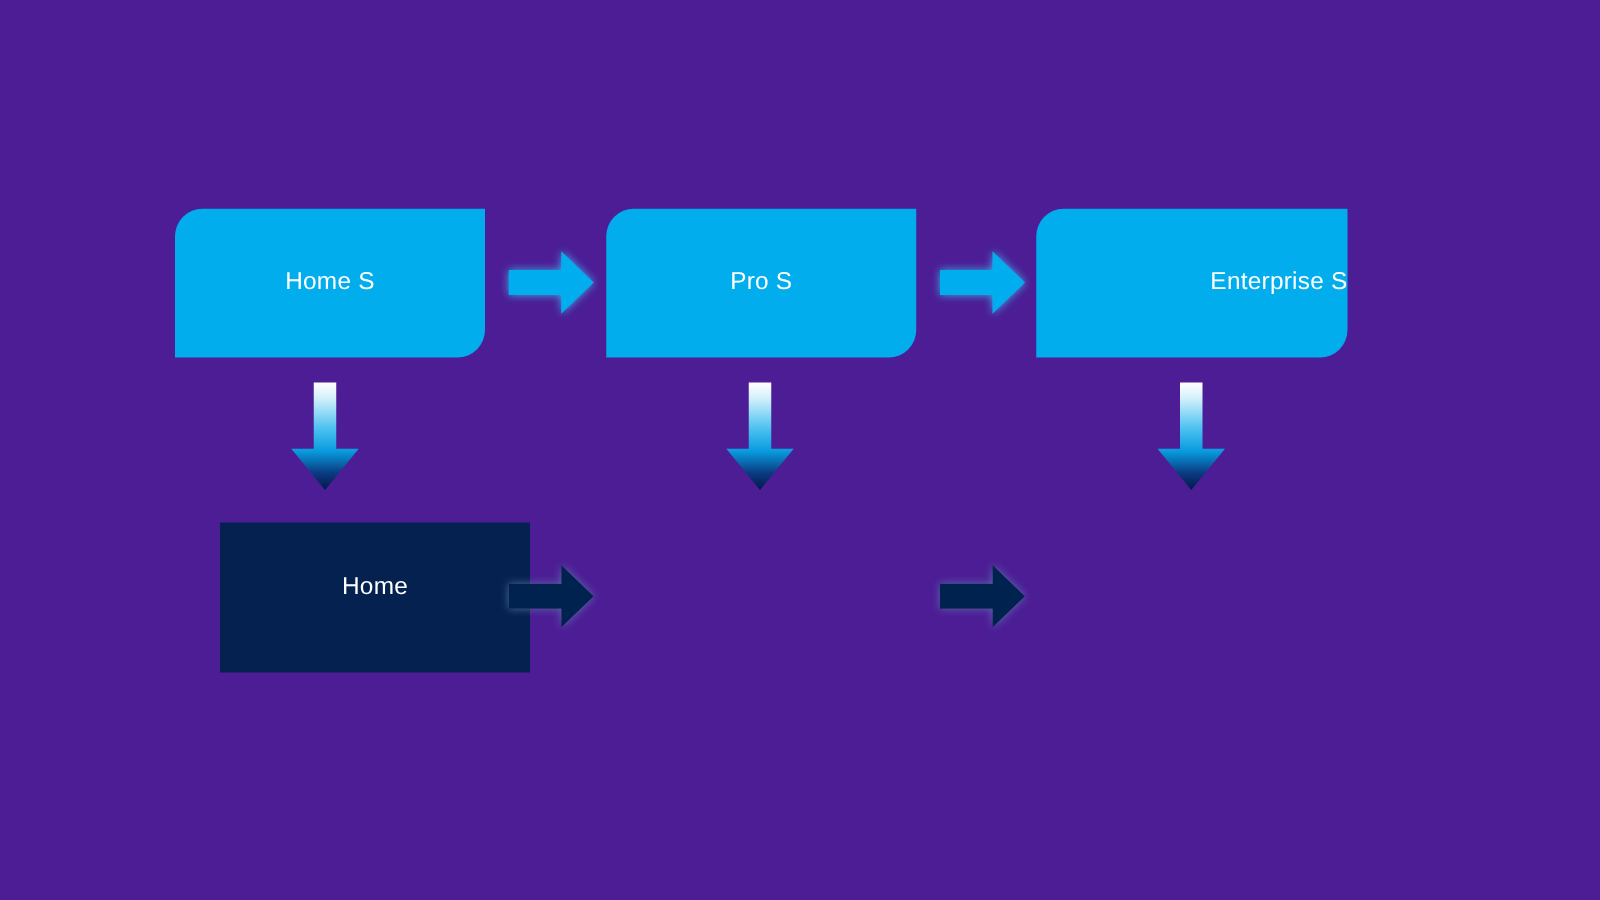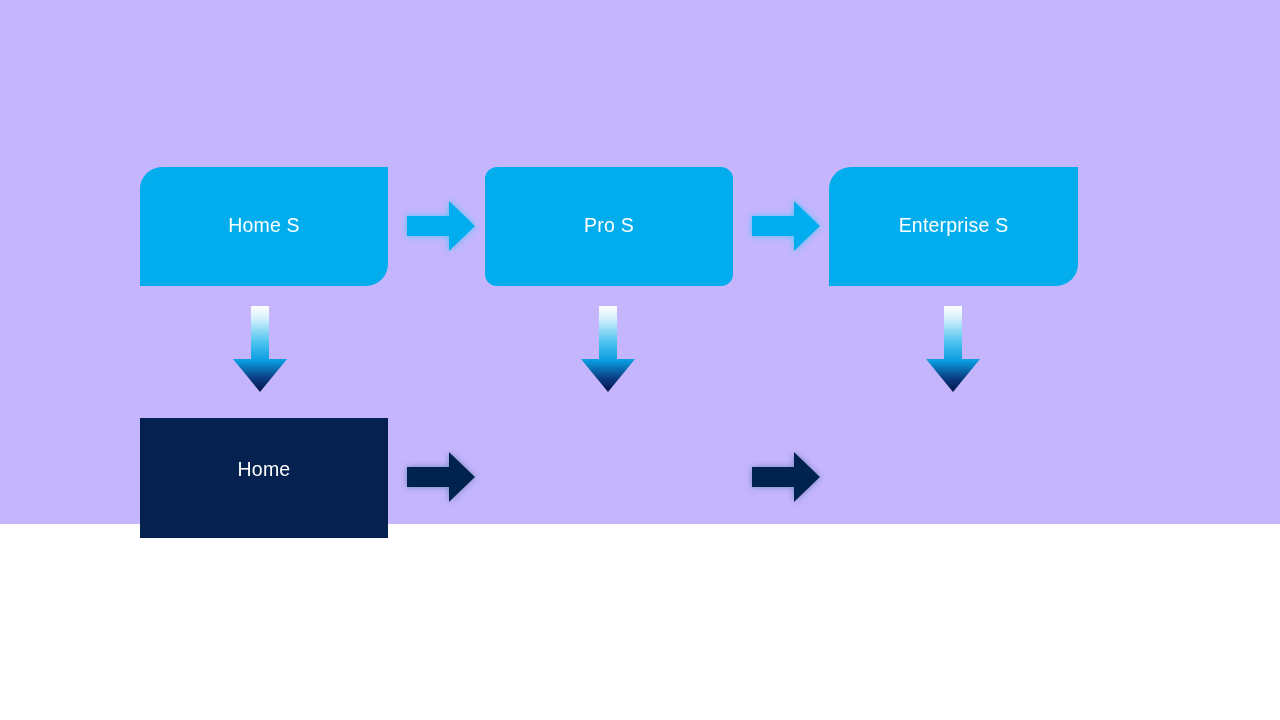--- a/index.html
+++ b/index.html
@@ -10,22 +10,22 @@
   body {
     width: 1280px;
     height: 720px;
     overflow: hidden;
     font-family: "Liberation Sans", sans-serif;
   }
 
   #stage {
     position: relative;
     width: 1280px;
-    height: 524px;
-    background: #c4b5fd;
+    height: 720px;
+    background: #4c1d95;
   }
 
   
   .node {
     position: absolute;
     display: flex;
     align-items: center;
     justify-content: center;
     color: #ffffff;
     font-size: 19.5px;
@@ -43,25 +43,26 @@
     border-radius: 22px 0 22px 0;
     padding-bottom: 2px;
   }
 
   .node-bottom {
     top: 418px;
     height: 120px;
     background: #04214F;
     border-radius: 0;
     padding-bottom: 16px;
+    margin-left: 36px;
   }
 
   .col-1 { left: 140px; width: 248px; }
-  .col-2 { left: 485px; width: 248px; border-radius: 12px; }
-  .col-3 { left: 829px; width: 249px; }
+  .col-2 { left: 485px; width: 248px; }
+  .col-3 { left: 829px; width: 249px; justify-content: flex-end; }
 
   
   .arrow-h {
     position: absolute;
     width: 72px;
     height: 58px;
   }
   .arrow-h svg { display: block; width: 100%; height: 100%; overflow: visible; }
 
   .arrow-h-top    { top: 197px; }

